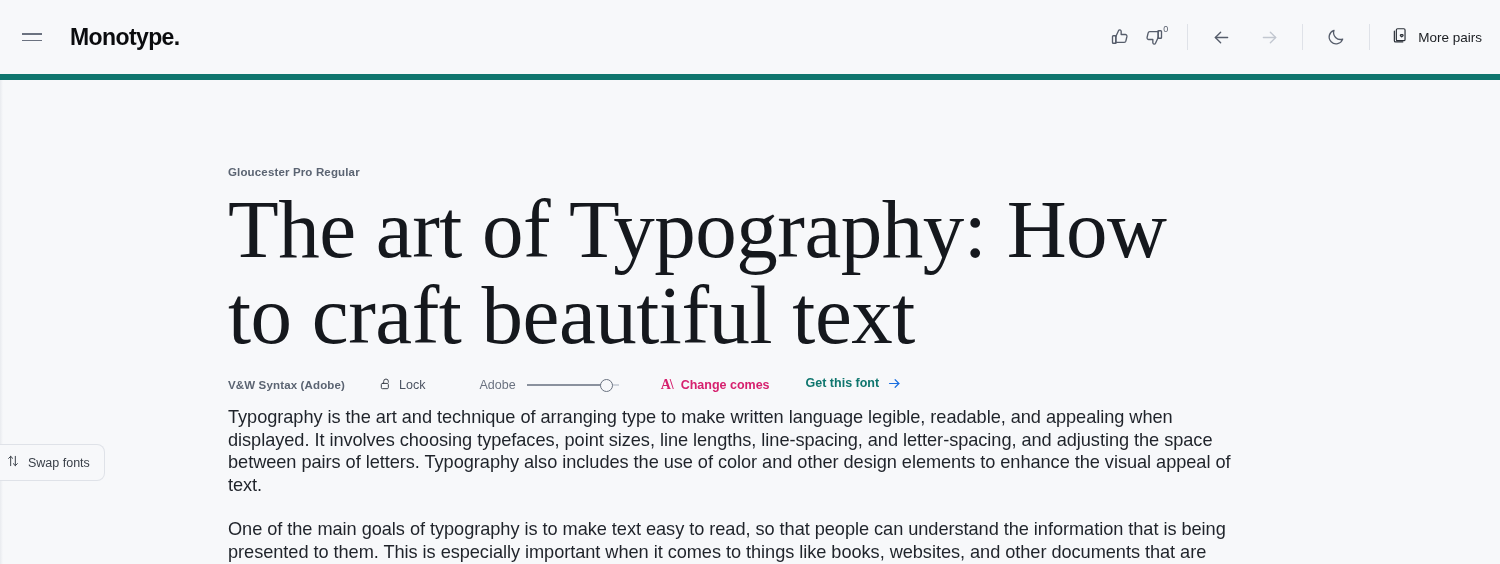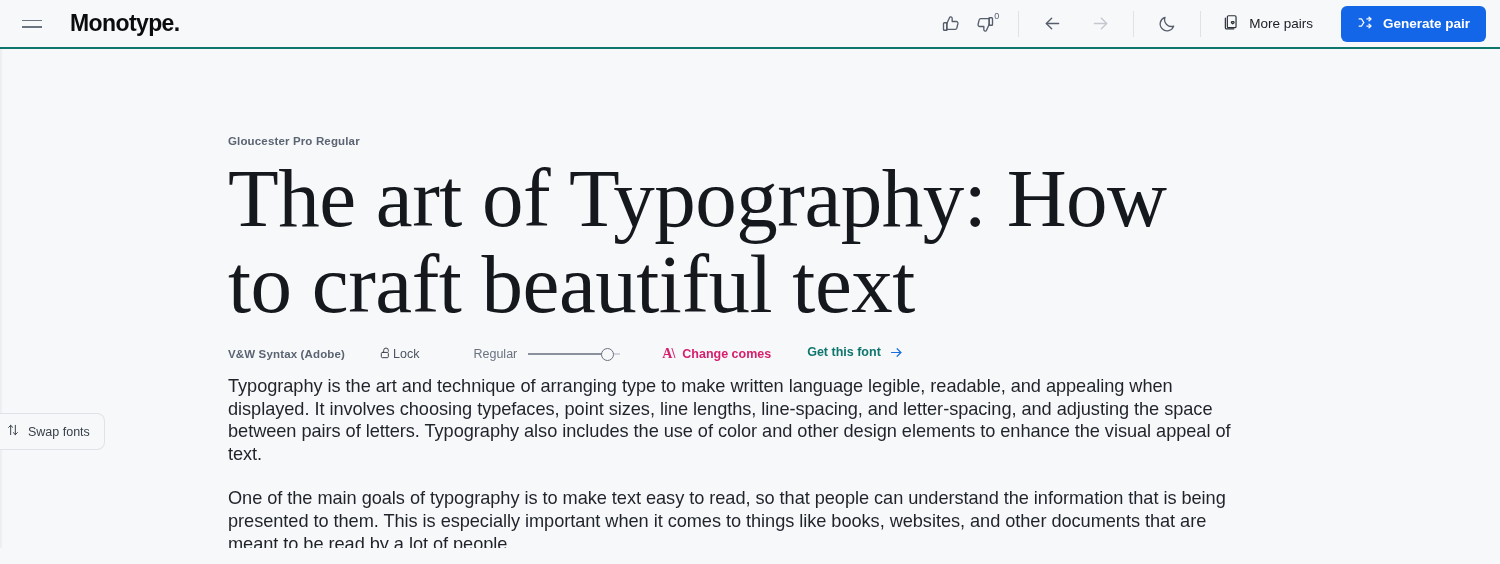--- a/index.html
+++ b/index.html
@@ -13,23 +13,23 @@
   body {
     background: #f7f8fa;
     font-family: "Liberation Sans", sans-serif;
     color: #1a1d21;
     -webkit-font-smoothing: antialiased;
   }
 
   
   .header {
     position: relative;
-    height: 49px;
+    height: 80px;
     background: #f7f8fa;
-    border-bottom: 2px solid #0f766e;
+    border-bottom: 6px solid #0f766e;
     display: flex;
     align-items: center;
     padding: 0 14px 0 14px;
   }
 
   .hamburger {
     width: 32px;
     height: 32px;
     display: flex;
     flex-direction: column;
@@ -198,20 +198,21 @@
     font-size: 11.5px;
     font-weight: bold;
     letter-spacing: 0.15px;
     color: #5b6472;
     white-space: nowrap;
   }
 
   .ctrl-lock {
     display: flex;
     align-items: center;
+    gap: 6px;
     margin-left: 34px;
     color: #4b5361;
     cursor: pointer;
     white-space: nowrap;
   }
 
   .ctrl-resize {
     display: flex;
     align-items: center;
     gap: 11px;
@@ -356,33 +357,20 @@
       <span>
         <svg width="19" height="19" viewBox="0 0 24 24" fill="none" stroke="#2b3038" stroke-width="1.5" stroke-linecap="round" stroke-linejoin="round">
           <rect x="8" y="3.5" width="11" height="15" rx="1.6"></rect>
           <path d="M5.5 6.5v12a1.6 1.6 0 0 0 1.6 1.6h9"></path>
           <path d="M13.5 12.6c-.9-.8-.3-2.1.8-1.8.2.05.4.2.5.35.1-.15.3-.3.5-.35 1.1-.3 1.7 1 .8 1.8l-1.3 1.2z"></path>
         </svg>
       </span>
       <span>More pairs</span>
     </div>
 
-    <button class="generate-btn">
-      <span>
-        <svg width="17" height="17" viewBox="0 0 24 24" fill="none" stroke="#ffffff" stroke-width="1.8" stroke-linecap="round" stroke-linejoin="round">
-          <path d="M3 7h3.5l3 5"></path>
-          <path d="M3 17h3.5l3-5"></path>
-          <path d="M14 7h5"></path>
-            <path d="M14 17h5"></path>
-          <path d="M17 4.5L19.8 7 17 9.5"></path>
-          <path d="M17 14.5L19.8 17 17 19.5"></path>
-        </svg>
-      </span>
-      <span>Generate pair</span>
-    </button>
 
   </div>
 </div>
 
 <div class="stage">
 
   <div class="panel-edge"></div>
 
   <div class="swap-fonts">
     <span>
@@ -410,21 +398,21 @@
         <span>
           <svg width="14" height="14" viewBox="0 0 24 24" fill="none" stroke="#3a4049" stroke-width="1.7" stroke-linecap="round" stroke-linejoin="round">
             <rect x="4" y="11" width="12" height="9" rx="1.8"></rect>
             <path d="M8 11V7.5a4 4 0 0 1 8 0V9"></path>
           </svg>
         </span>
         <span>Lock</span>
       </span>
 
       <span class="ctrl-resize">
-        <span>Regular</span>
+        <span>Adobe</span>
         <span class="slider">
           <span class="track"></span>
           <span class="track-rest"></span>
           <span class="knob"></span>
         </span>
       </span>
 
       <span class="ctrl-change">
         <span class="aa-icon">A\</span>
         <span>Change comes</span>

